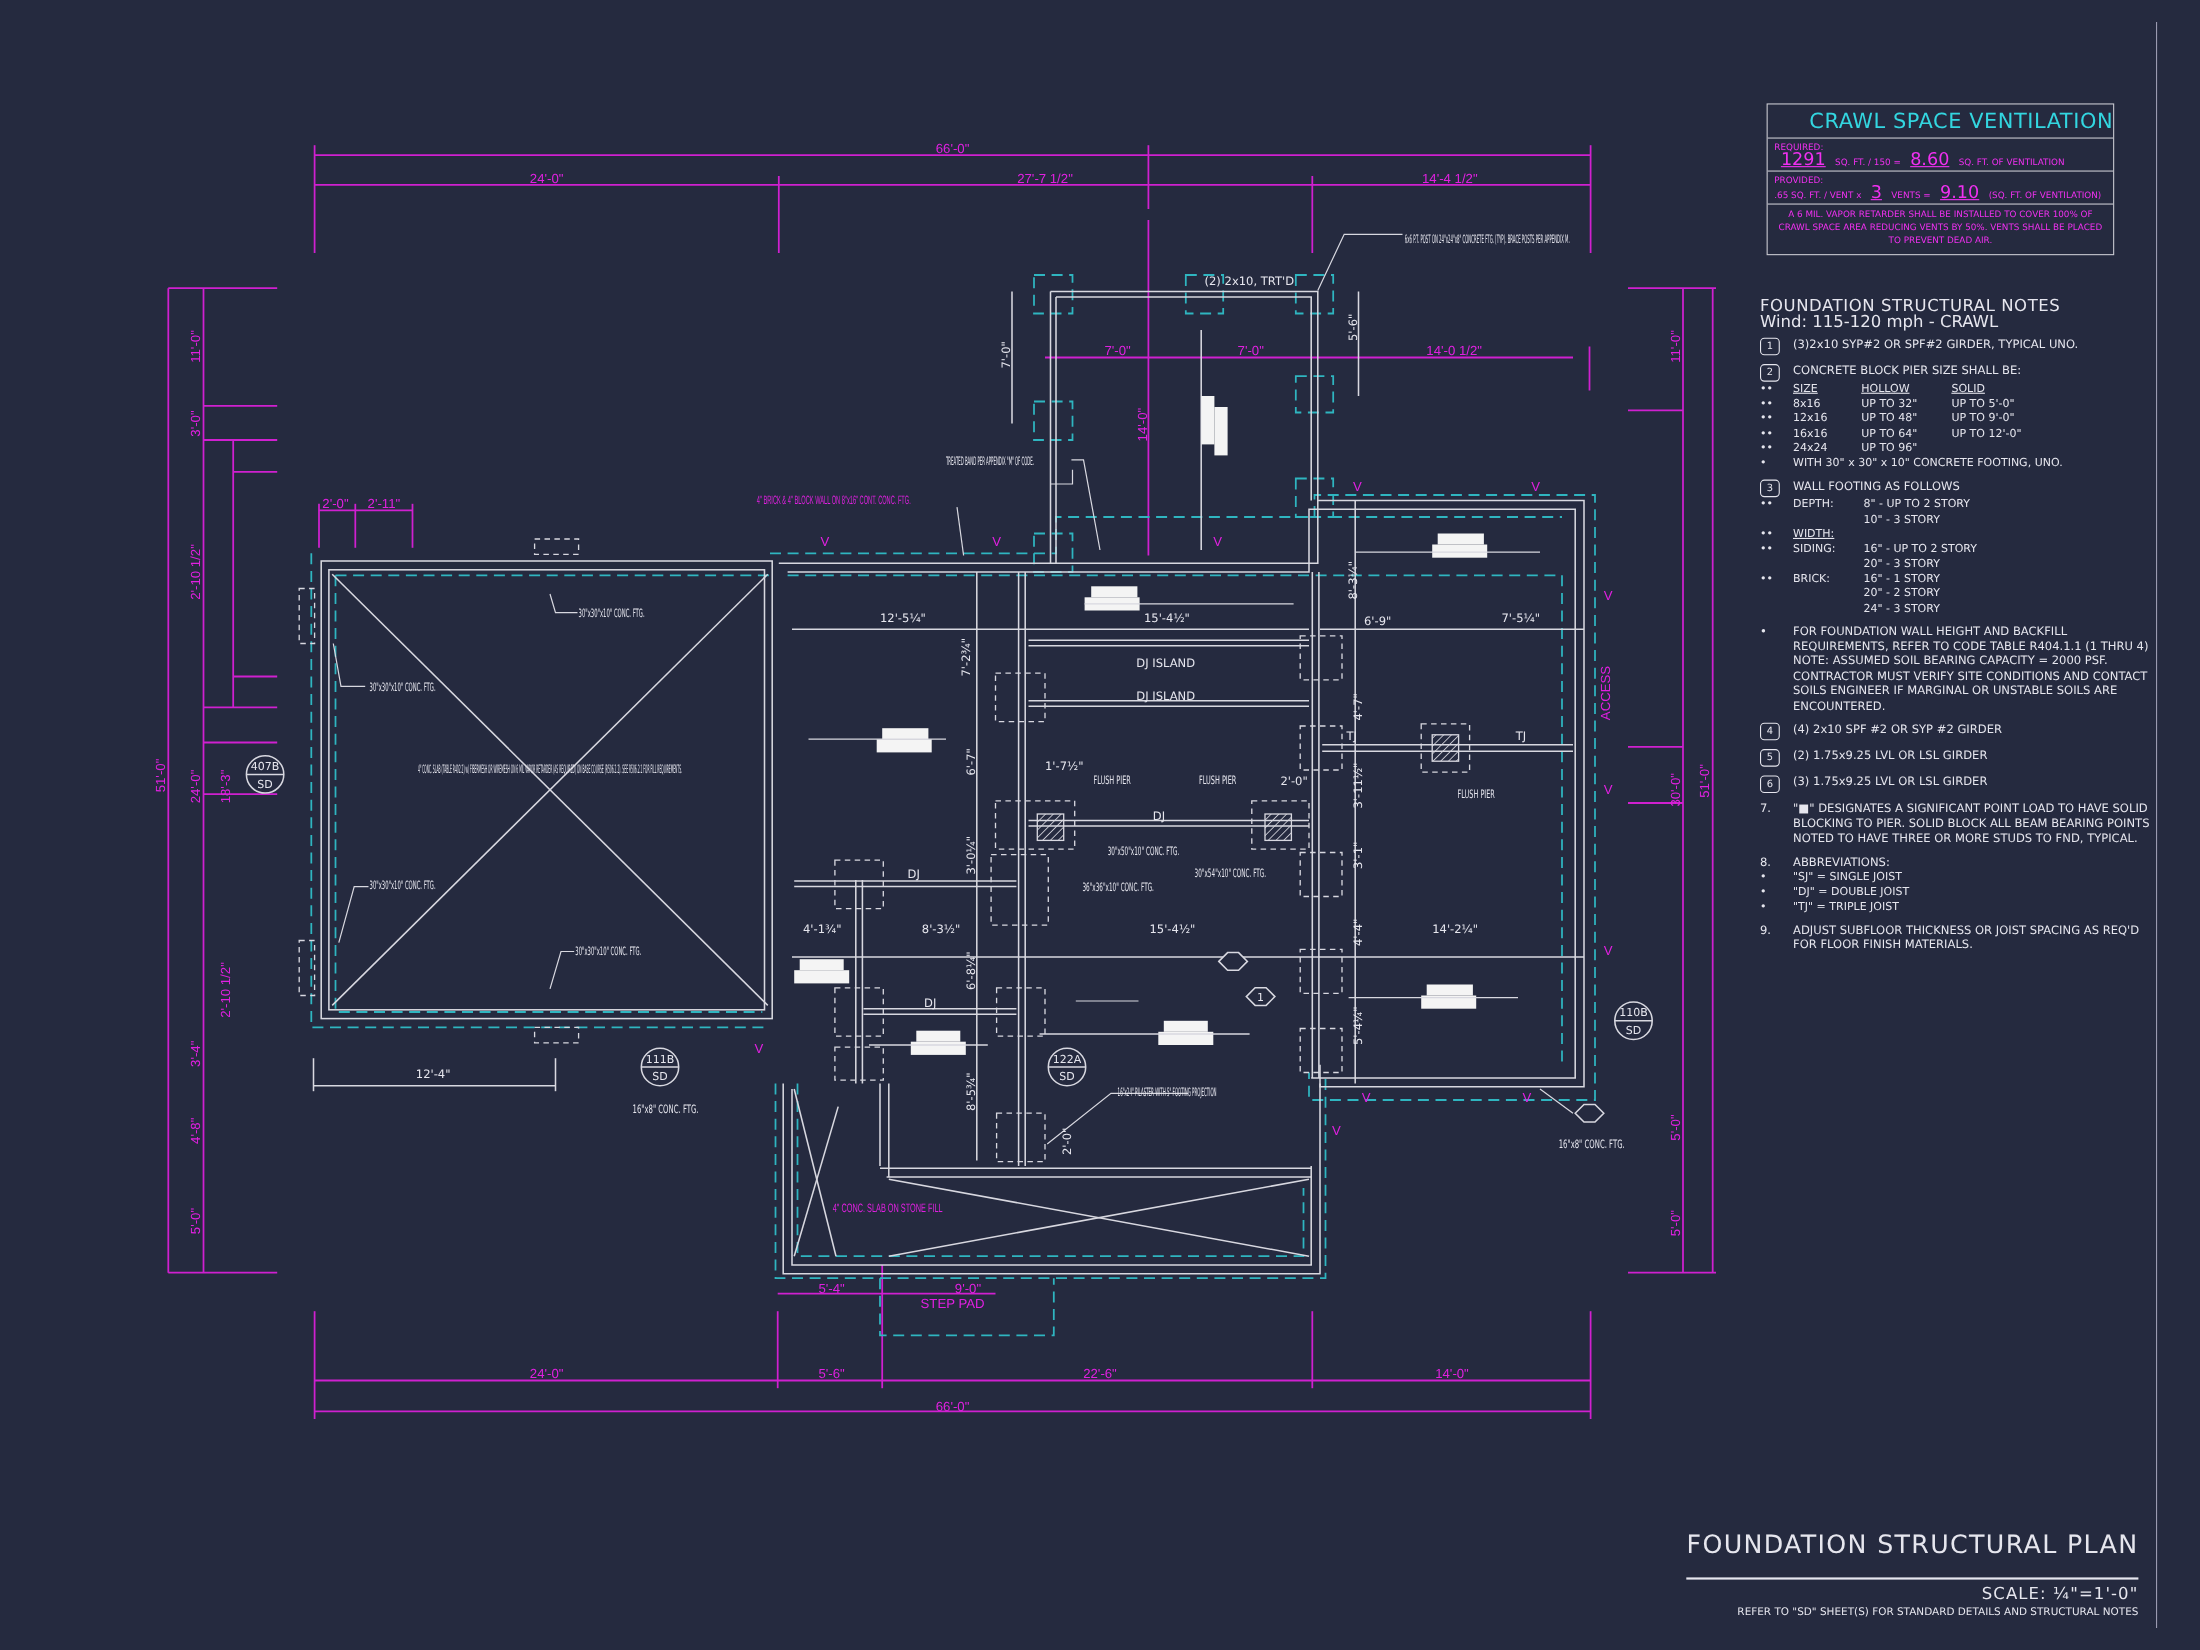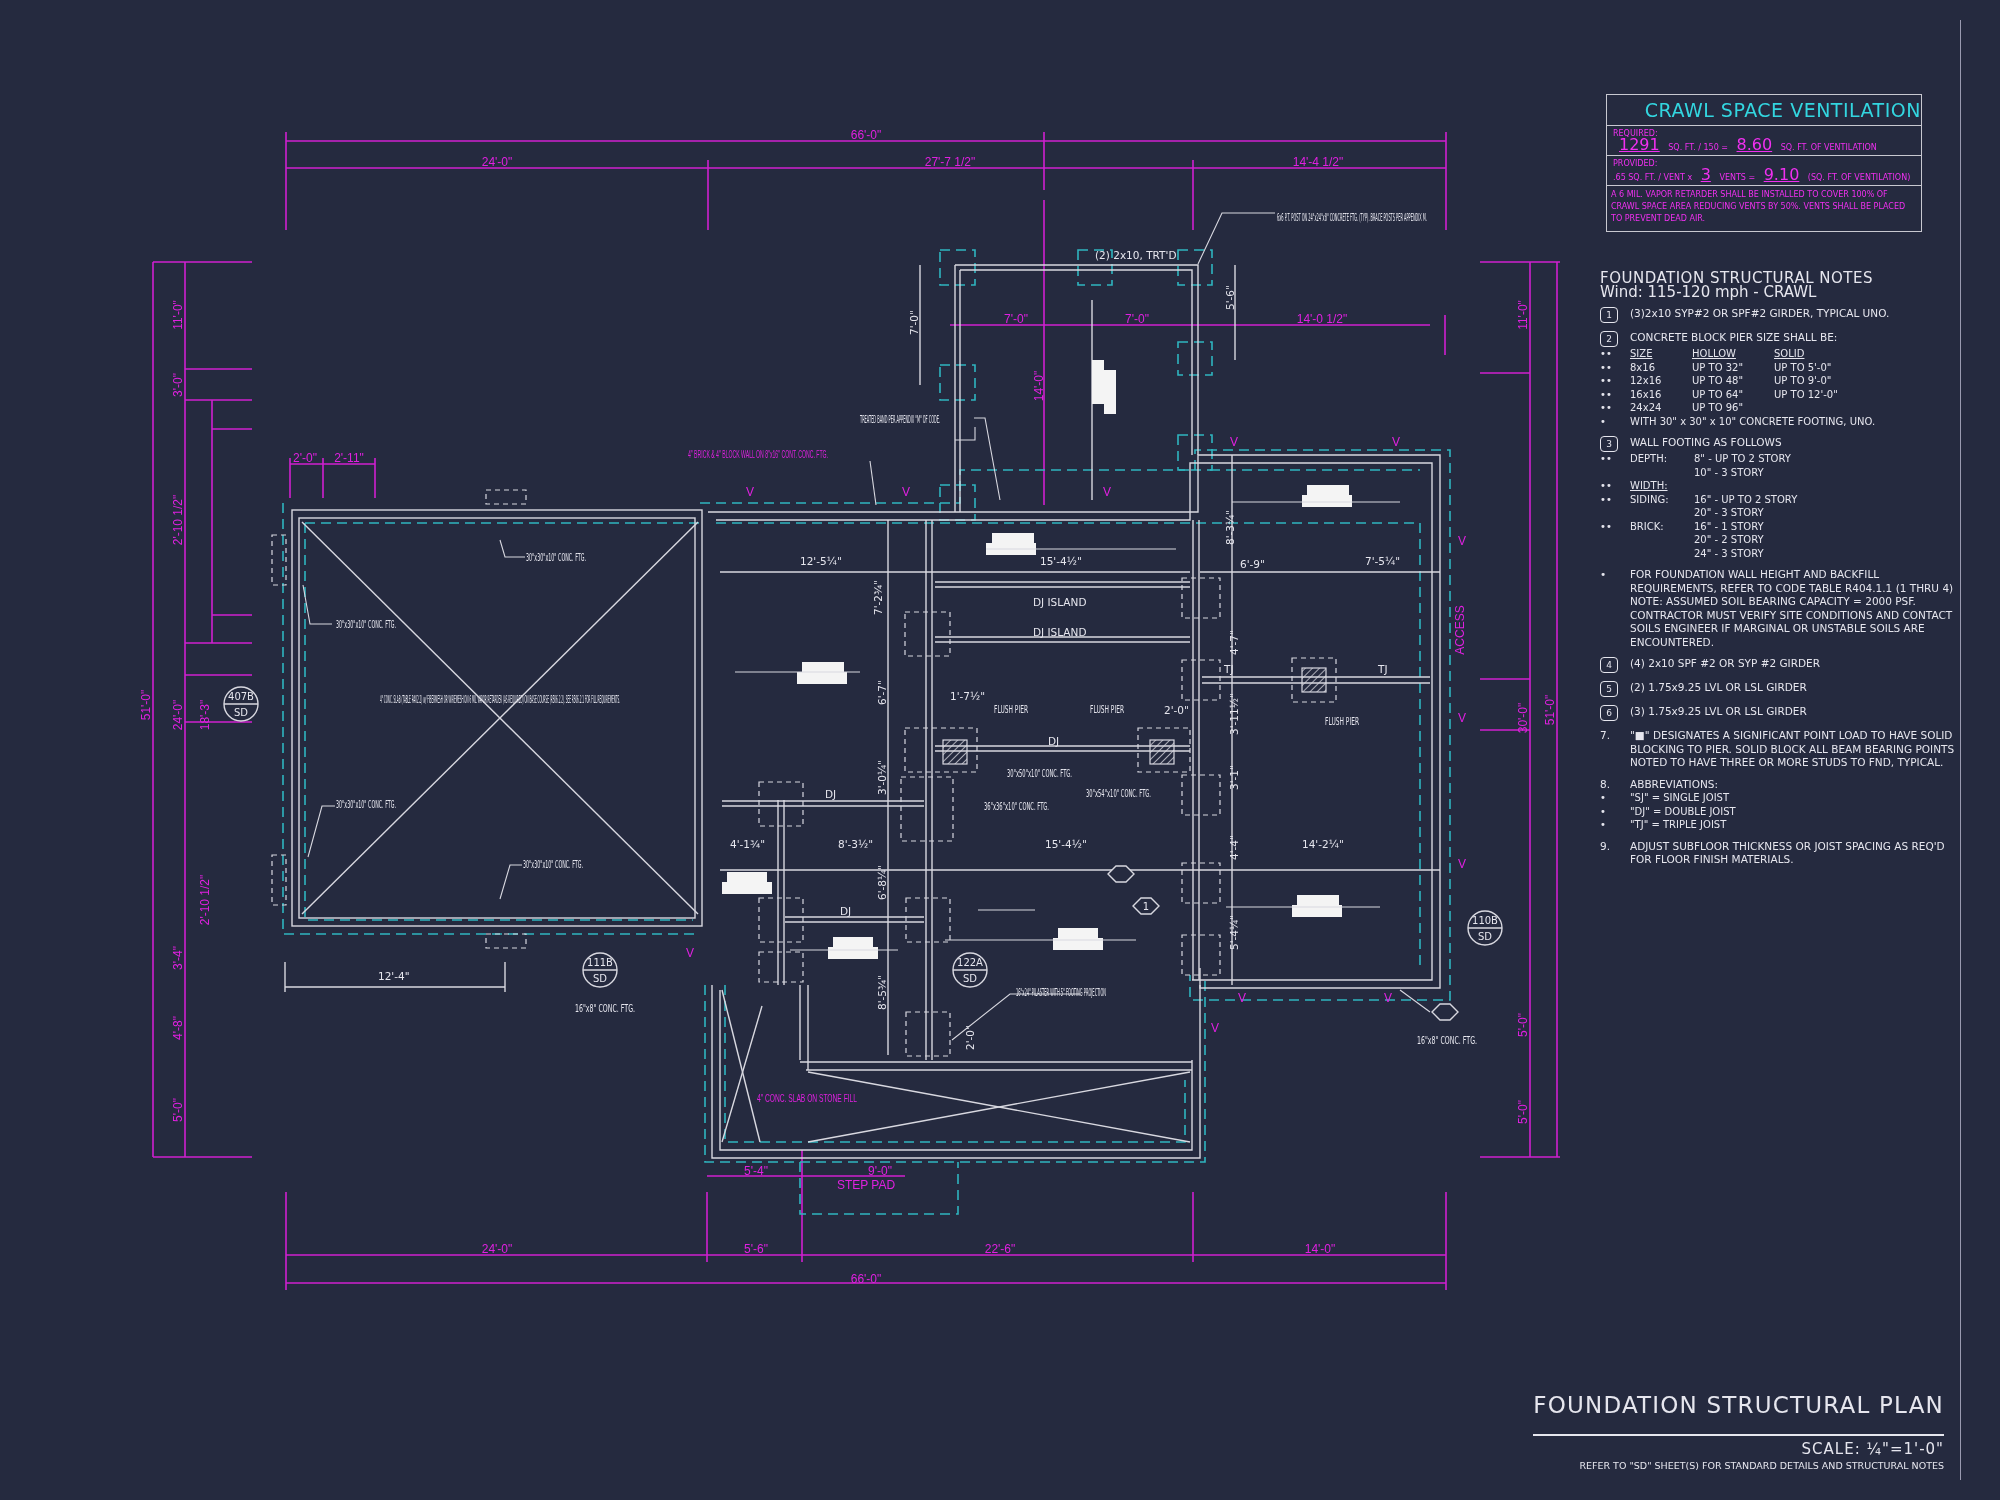--- a/index.html
+++ b/index.html
@@ -4,21 +4,21 @@
 <style>
   html,body{margin:0;padding:0;background:#252a3f;}
   body{width:2000px;height:1500px;position:relative;overflow:hidden;font-family:"DejaVu Sans",sans-serif;}
   svg{position:absolute;left:0;top:0;}
   .mag{fill:#e020e0;font-family:"Liberation Sans Narrow","Liberation Sans",sans-serif;}
   .wht{fill:#e6e6ee;font-family:"DejaVu Sans",sans-serif;}
   .cv-box{position:absolute;left:1606px;top:94px;width:314px;height:136px;border:1.5px solid #c8c8d0;}
   .cv-title{height:30px;border-bottom:1.5px solid #c8c8d0;color:#33d6e0;font-size:19px;text-align:right;line-height:30px;letter-spacing:0.5px;}
   .cv-row{border-bottom:1.5px solid #c8c8d0;color:#f030f0;font-size:8px;padding:2px 6px;line-height:11px;position:relative;}
   .cv-row .big{font-size:16px;text-decoration:underline;margin:16px 6px;}
-  .cv-note{color:#f030f0;font-size:8px;padding:3px 4px;line-height:12px;}
+  .cv-note{color:#f030f0;font-size:8px;padding:3px 4px;line-height:12px;text-align:center;}
   .notes{position:absolute;left:1600px;top:272px;width:360px;font-size:10.5px;line-height:13.5px;color:#e6e6ee;}
   .notes .hdr{font-size:15px;letter-spacing:0.5px;}
   .notes .sub{font-size:15px;margin-bottom:8px;}
   .note{display:flex;margin-top:8px;}
   .note .num{width:30px;flex:none;}
   .hex{display:inline-block;width:16px;height:14px;font-size:9px;line-height:14px;text-align:center;border:1px solid #e6e6ee;border-radius:4px;}
   .tbl{display:grid;grid-template-columns:30px 62px 82px 100px;font-size:10px;line-height:13.5px;}
   .tbl u{}
   .sub-row{display:flex;font-size:10px;line-height:13.5px;}
   .sub-row .b{width:30px;flex:none;}

